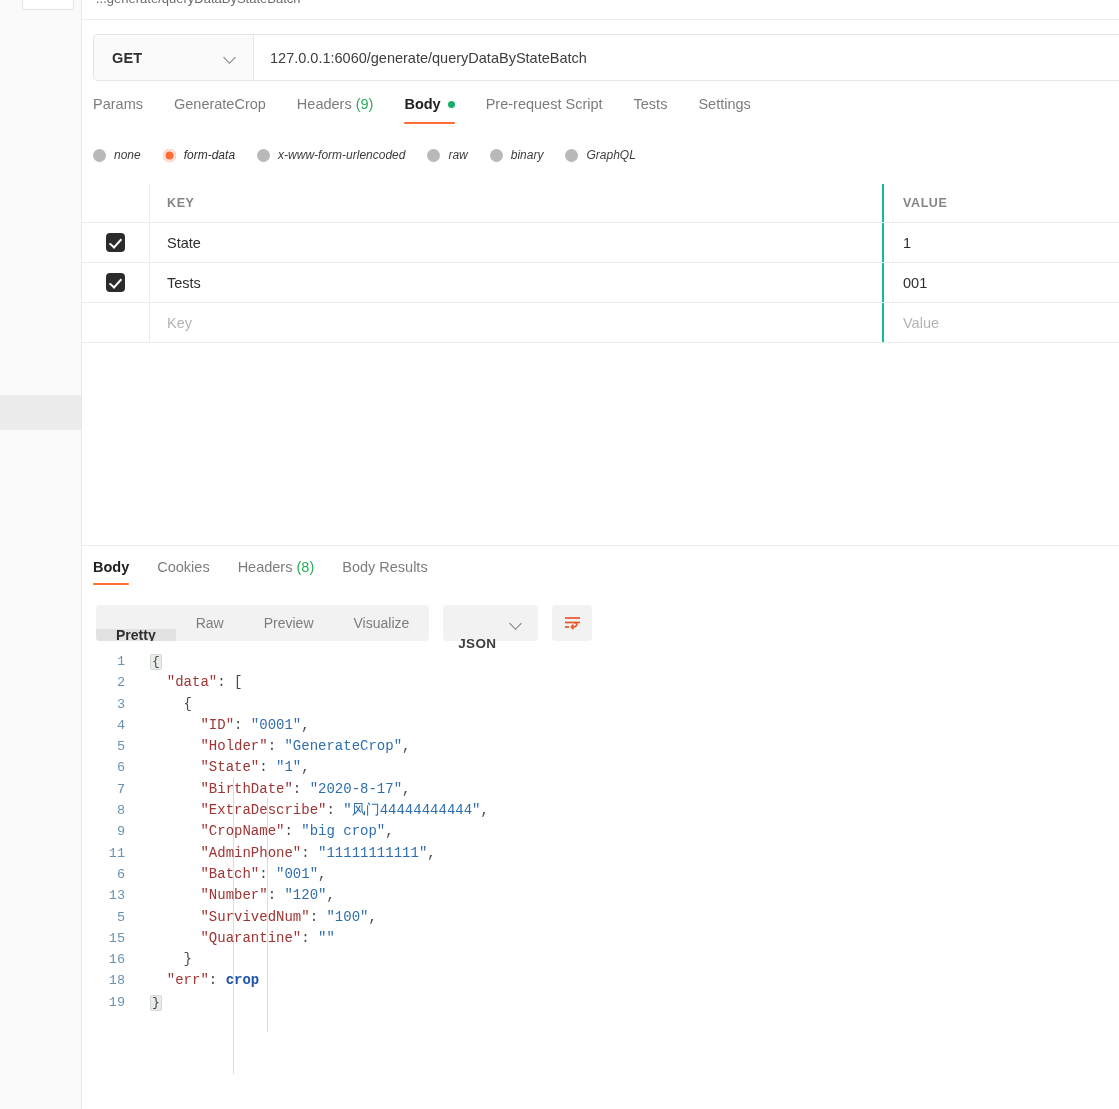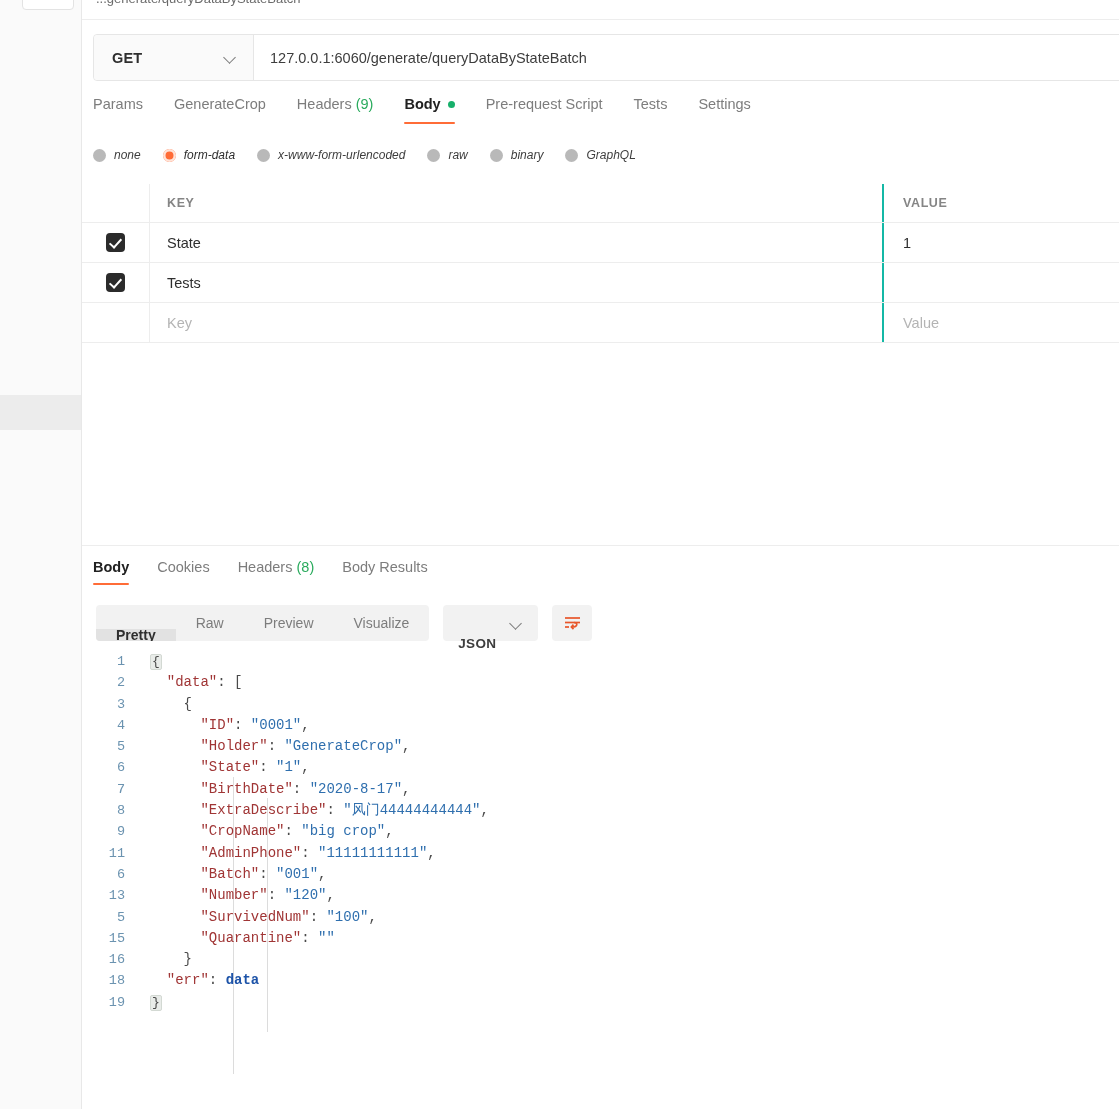--- a/index.html
+++ b/index.html
@@ -469,20 +469,21 @@
             <span class="cbox"></span>
           </div>
         <div class="kv-key">State</div>
         <div class="kv-val">1</div>
       </div>
       <div class="kv-row">
         <div class="kv-check">
             <span class="cbox"></span>
           </div>
         <div class="kv-key">Tests</div>
+        <div class="kv-val">001</div>
       </div>
       <div class="kv-row empty">
         <div class="kv-check"></div>
         <div class="kv-key">Key</div>
         <div class="kv-val">Value</div>
       </div>
     </div>
     <div class="kv-body-fill"></div>
 
     <div class="resp">
@@ -574,21 +575,21 @@
             <div class="code-line">
               <span class="ln">15</span>
               <span class="code-text">      <span class="tok-key">"Quarantine"</span><span class="tok-punc">: </span><span class="tok-str">""</span></span>
             </div>
             <div class="code-line">
               <span class="ln">16</span>
               <span class="code-text">    <span class="tok-punc">}</span></span>
             </div>
             <div class="code-line">
               <span class="ln">18</span>
-              <span class="code-text">  <span class="tok-key">"err"</span><span class="tok-punc">: </span><span class="tok-null">data</span></span>
+              <span class="code-text">  <span class="tok-key">"err"</span><span class="tok-punc">: </span><span class="tok-null">crop</span></span>
             </div>
             <div class="code-line">
               <span class="ln">19</span>
               <span class="code-text"><span class="fold">}</span></span>
             </div>
           </div>
       </div>
     </div>
 
   </div>

